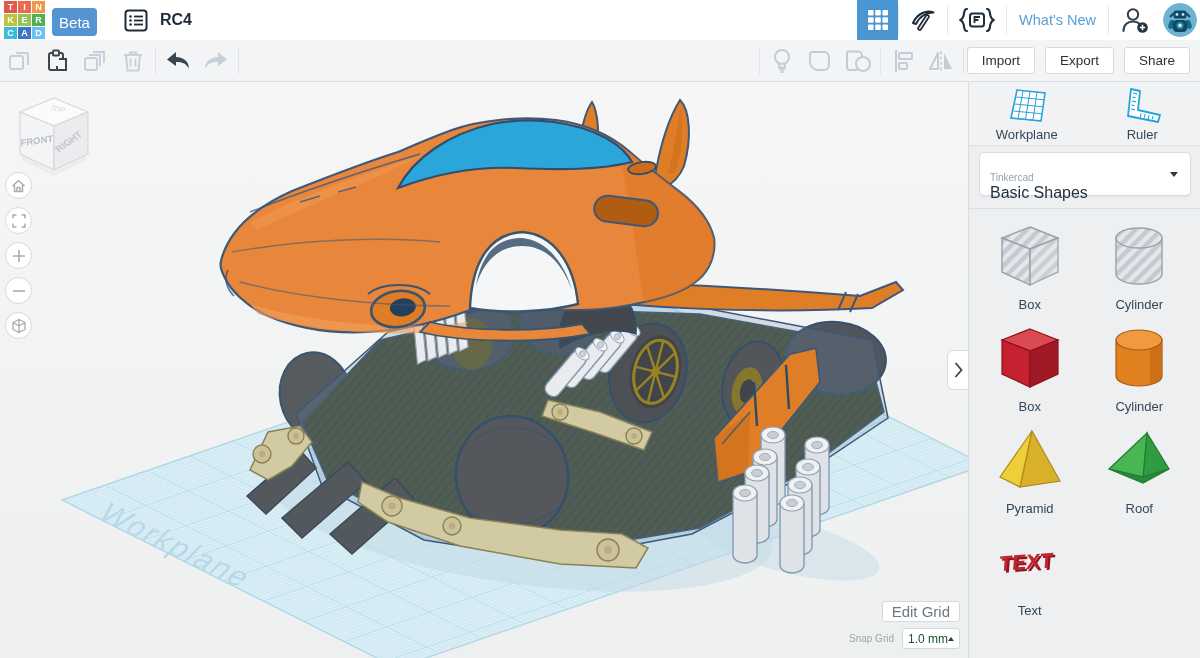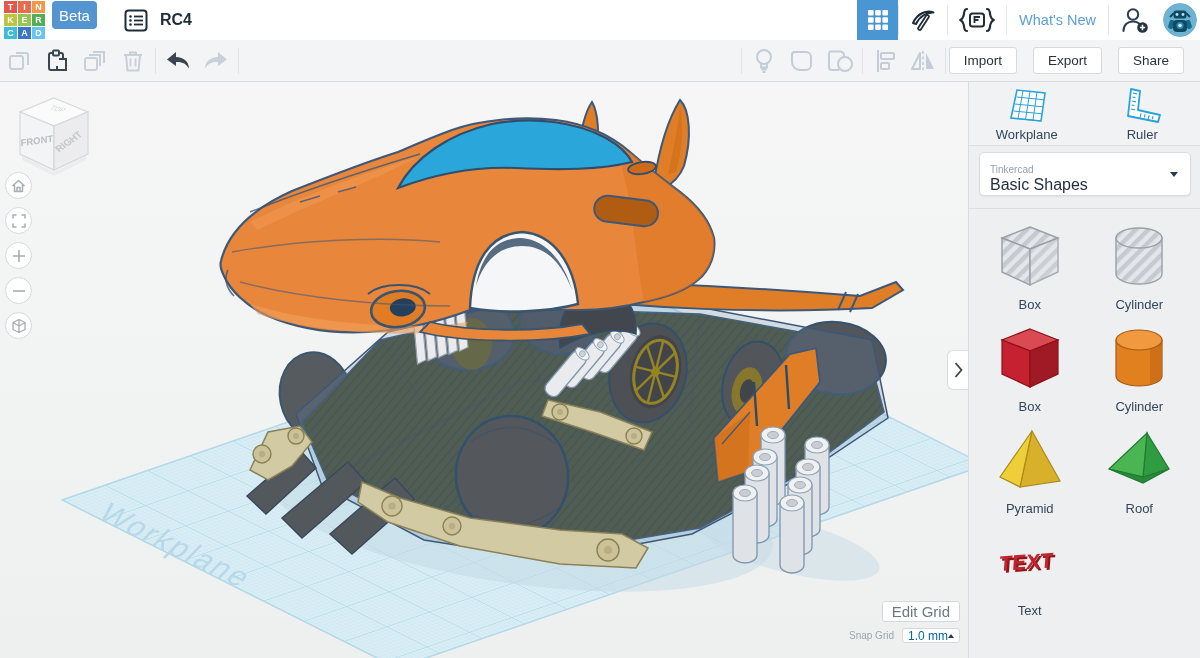--- a/index.html
+++ b/index.html
@@ -4,67 +4,67 @@
 <style>
   * { margin:0; padding:0; box-sizing:border-box; }
   html,body { width:1200px; height:658px; overflow:hidden; }
   body { font-family:"Liberation Sans", sans-serif; background:#f3f4f4; position:relative; }
 
   
   .topbar { position:absolute; left:0; top:0; width:1200px; height:40px; background:#ffffff; z-index:30; }
   .logo { position:absolute; left:4px; top:1px; width:41px; height:38px;
           display:grid; grid-template-columns:repeat(3,13px); grid-template-rows:repeat(3,12px); gap:1px; }
   .logo span { color:#fff; font-size:9px; font-weight:bold; display:flex; align-items:center; justify-content:center; }
-  .beta-btn { position:absolute; left:52px; top:1px; width:45px; height:28px; background:#5494d0; border:none;
+  .beta-btn { position:absolute; left:52px; top:8px; width:45px; height:28px; background:#5494d0; border:none;
               border-radius:4px; color:#fff; font-size:15px; font-family:inherit; }
   .list-btn { position:absolute; left:124px; top:9px; width:24px; height:23px; background:none; border:none; }
   .design-title { position:absolute; left:160px; top:11px; font-size:16px; font-weight:600; color:#1f2c39; }
   .top-right { position:absolute; right:0; top:0; height:40px; display:flex; align-items:center; }
   .tb-div { width:1px; height:30px; background:#e6e8ea; }
   .apps-btn { width:41px; height:40px; background:#4a96d2; border:none; display:flex; align-items:center; justify-content:center; }
   .ghost-btn { height:40px; background:none; border:none; display:flex; align-items:center; justify-content:center; padding:0 11px; }
   .whats-new { font-size:14.5px; color:#5a9fd4; text-decoration:none; padding:0 12px; line-height:40px; }
   .avatar { width:34px; height:34px; border-radius:50%; overflow:hidden; margin:0 3px 0 2px; border:none; background:none; padding:0; }
 
   
   .toolbar { position:absolute; left:0; top:40px; width:1200px; height:42px; background:#f2f4f5;
              border-bottom:1px solid #d9dde0; display:flex; align-items:center; z-index:29; }
   .tool-btn { width:38px; height:34px; background:none; border:none; display:flex; align-items:center; justify-content:center; }
   .tool-div { width:1px; height:26px; background:#dfe3e6; margin:0 3px; }
   .toolbar .grow { flex:1; }
-  .bar-btn { height:27px; padding:0 14px; margin-right:16px; background:#fff; border:1px solid #d6dadd; border-radius:3px;
+  .bar-btn { height:27px; padding:0 14px; margin-right:10px; background:#fff; border:1px solid #d6dadd; border-radius:3px;
              font-size:13.5px; color:#29323c; font-family:inherit; }
 
   
   .canvas { position:absolute; left:0; top:82px; width:968px; height:576px;
             background:linear-gradient(#f6f6f6,#eef0f0); overflow:hidden; }
   .scene { position:absolute; left:0; top:0; }
   .viewcube { position:absolute; left:14px; top:12px; }
   .navcol { position:absolute; left:5px; top:90px; display:flex; flex-direction:column; gap:8px; }
   .nav-btn { width:27px; height:27px; border-radius:50%; background:#fff; border:1.5px solid #d6d9dc;
              display:flex; align-items:center; justify-content:center; padding:0; }
   .collapse-tab { position:absolute; right:0; top:268px; width:21px; height:40px; background:#fff;
                   border:1px solid #d9dde0; border-right:none; border-radius:6px 0 0 6px;
                   display:flex; align-items:center; justify-content:center; padding:0; }
   .grid-controls { position:absolute; right:8px; top:519px; text-align:right; }
   .edit-grid-btn { height:21px; padding:0 9px; background:#fff; border:1px solid #d5d9dd; border-radius:3px;
                    font-size:15px; color:#6c7883; font-family:inherit; }
   .snap-row { margin-top:6px; display:flex; align-items:center; justify-content:flex-end; gap:8px; }
   .snap-label { font-size:10px; color:#9aa6b0; }
-  .snap-select { width:58px; height:15px; background:#fff; border:1px solid #d5d9dd; border-radius:3px;
-                 font-size:12px; color:#0369a1; display:flex; align-items:center; justify-content:space-between; padding:0 5px; }
+  .snap-select { width:58px; height:21px; background:#fff; border:1px solid #d5d9dd; border-radius:3px;
+                 font-size:12px; color:#14532d; display:flex; align-items:center; justify-content:space-between; padding:0 5px; }
   .caret-up { width:0; height:0; border-left:3.5px solid transparent; border-right:3.5px solid transparent; border-bottom:4.5px solid #2b3945; }
 
   
   .panel { position:absolute; left:968px; top:82px; width:232px; height:576px; background:#edeff0; border-left:1px solid #d8dcdf; }
   .panel-top { height:64px; background:#f0f2f3; border-bottom:1px solid #dcdfe2; display:flex; }
   .panel-tool { flex:1; background:none; border:none; display:flex; flex-direction:column; align-items:center; justify-content:center; gap:3px; }
   .panel-tool .lbl { font-size:13px; color:#34475a; }
   .lib-select { position:relative; margin:6px 10px; height:44px; background:#fff; border:1px solid #d9dde1; border-radius:5px;
-                box-shadow:0 1px 2px rgba(0,0,0,.06); width:212px; text-align:left; padding:11px 10px; font-family:inherit; }
+                box-shadow:0 1px 2px rgba(0,0,0,.06); width:212px; text-align:left; padding:19px 10px; font-family:inherit; }
   .lib-brand { font-size:10px; color:#97a1ab; display:block; }
   .lib-name { font-size:16px; color:#23313f; display:block; margin-top:1px; }
   .caret-down { position:absolute; right:12px; top:19px; width:0; height:0;
                 border-left:4.5px solid transparent; border-right:4.5px solid transparent; border-top:5.5px solid #2b3a49; }
   .panel-sep { height:0; border-bottom:1px solid #dcdfe2; margin-top:6px; }
   .shape-grid { display:grid; grid-template-columns:1fr 1fr; padding:8px 6px 0 6px; row-gap:3px; }
   .shape-tile { background:none; border:none; display:flex; flex-direction:column; align-items:center; gap:4px; padding:4px 0; }
   .shape-tile .lbl { font-size:13px; color:#34475a; }
 </style>
 </head>

